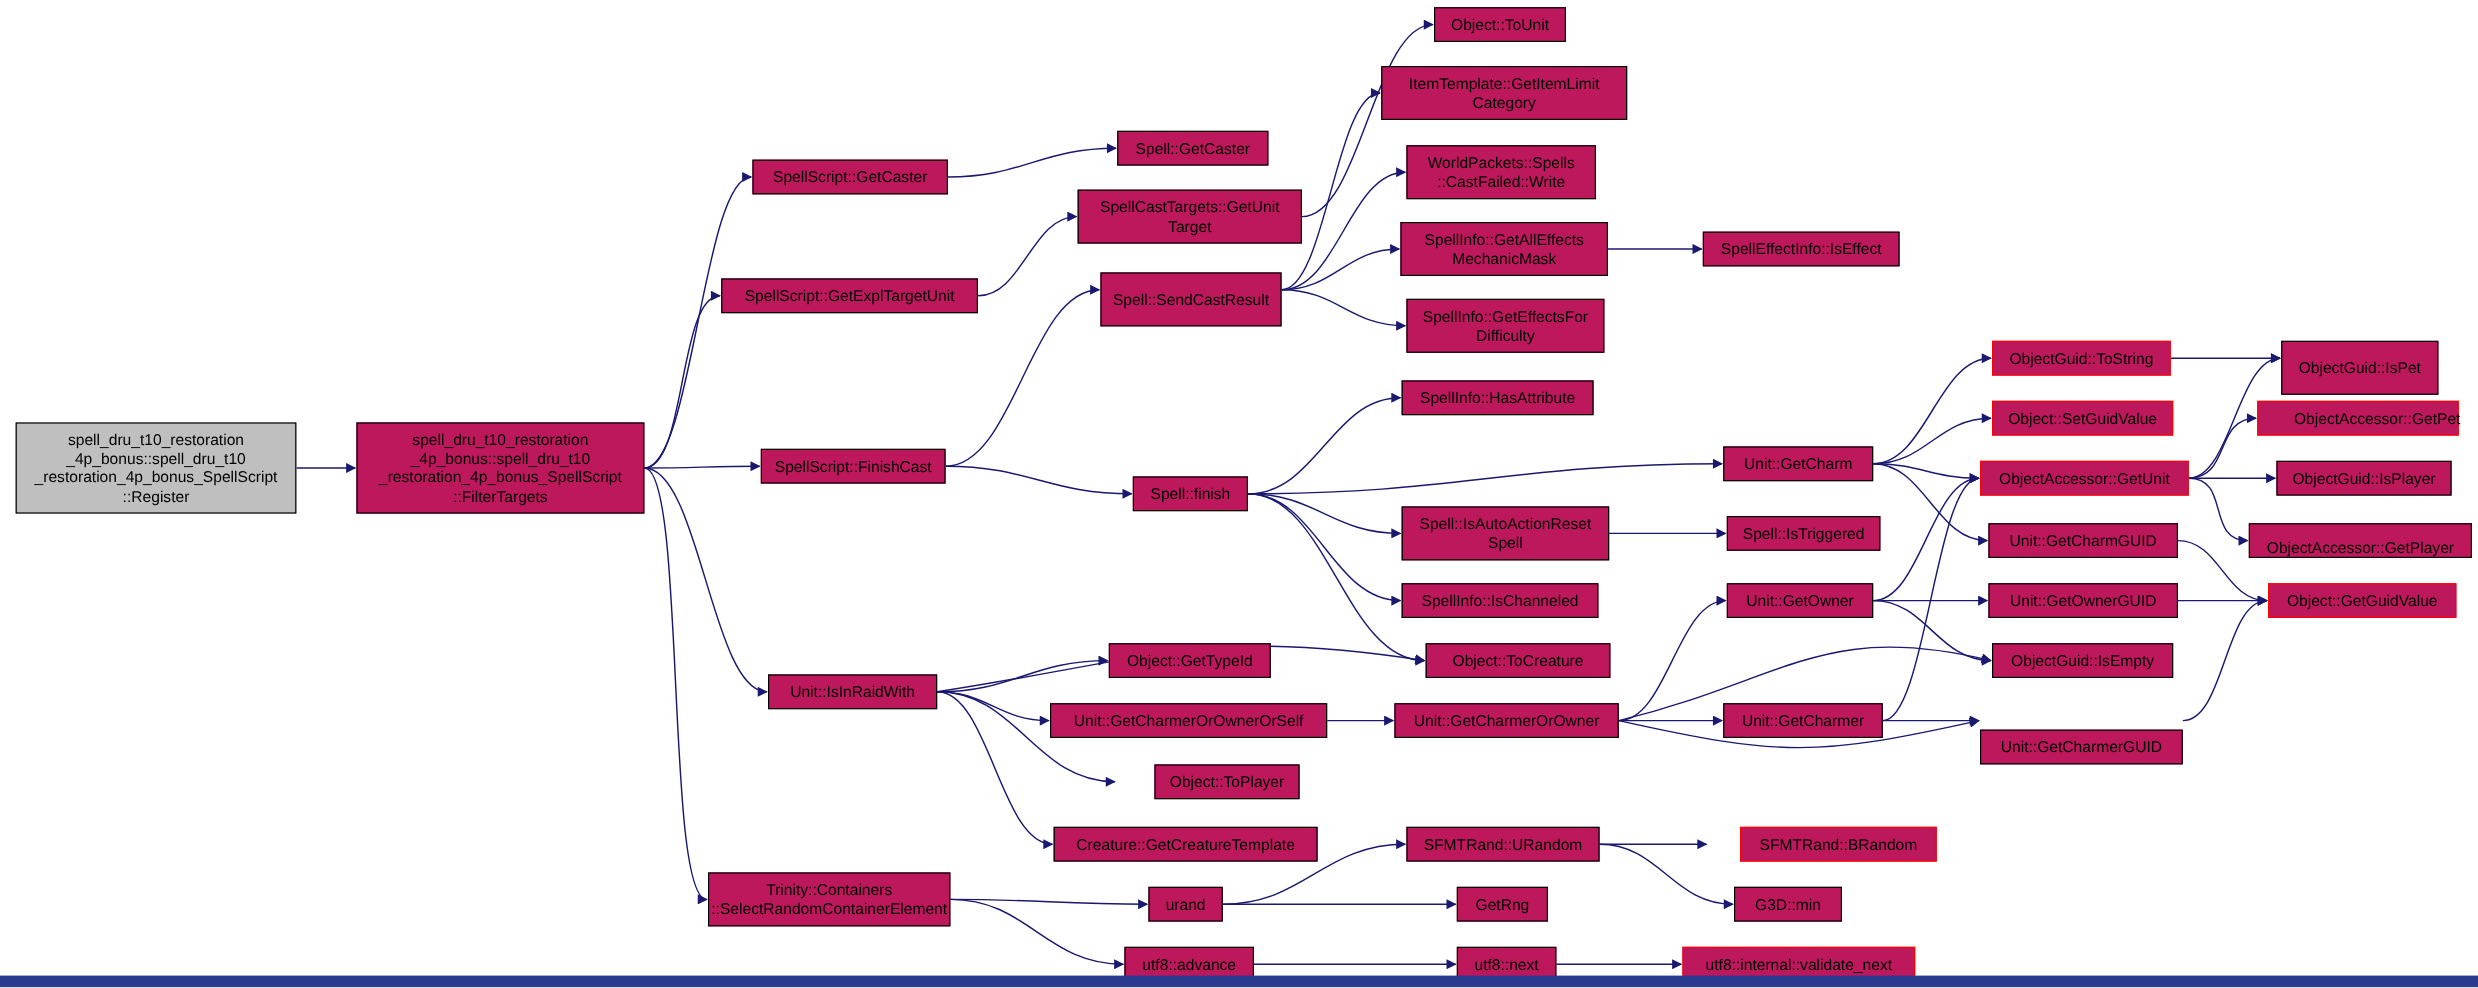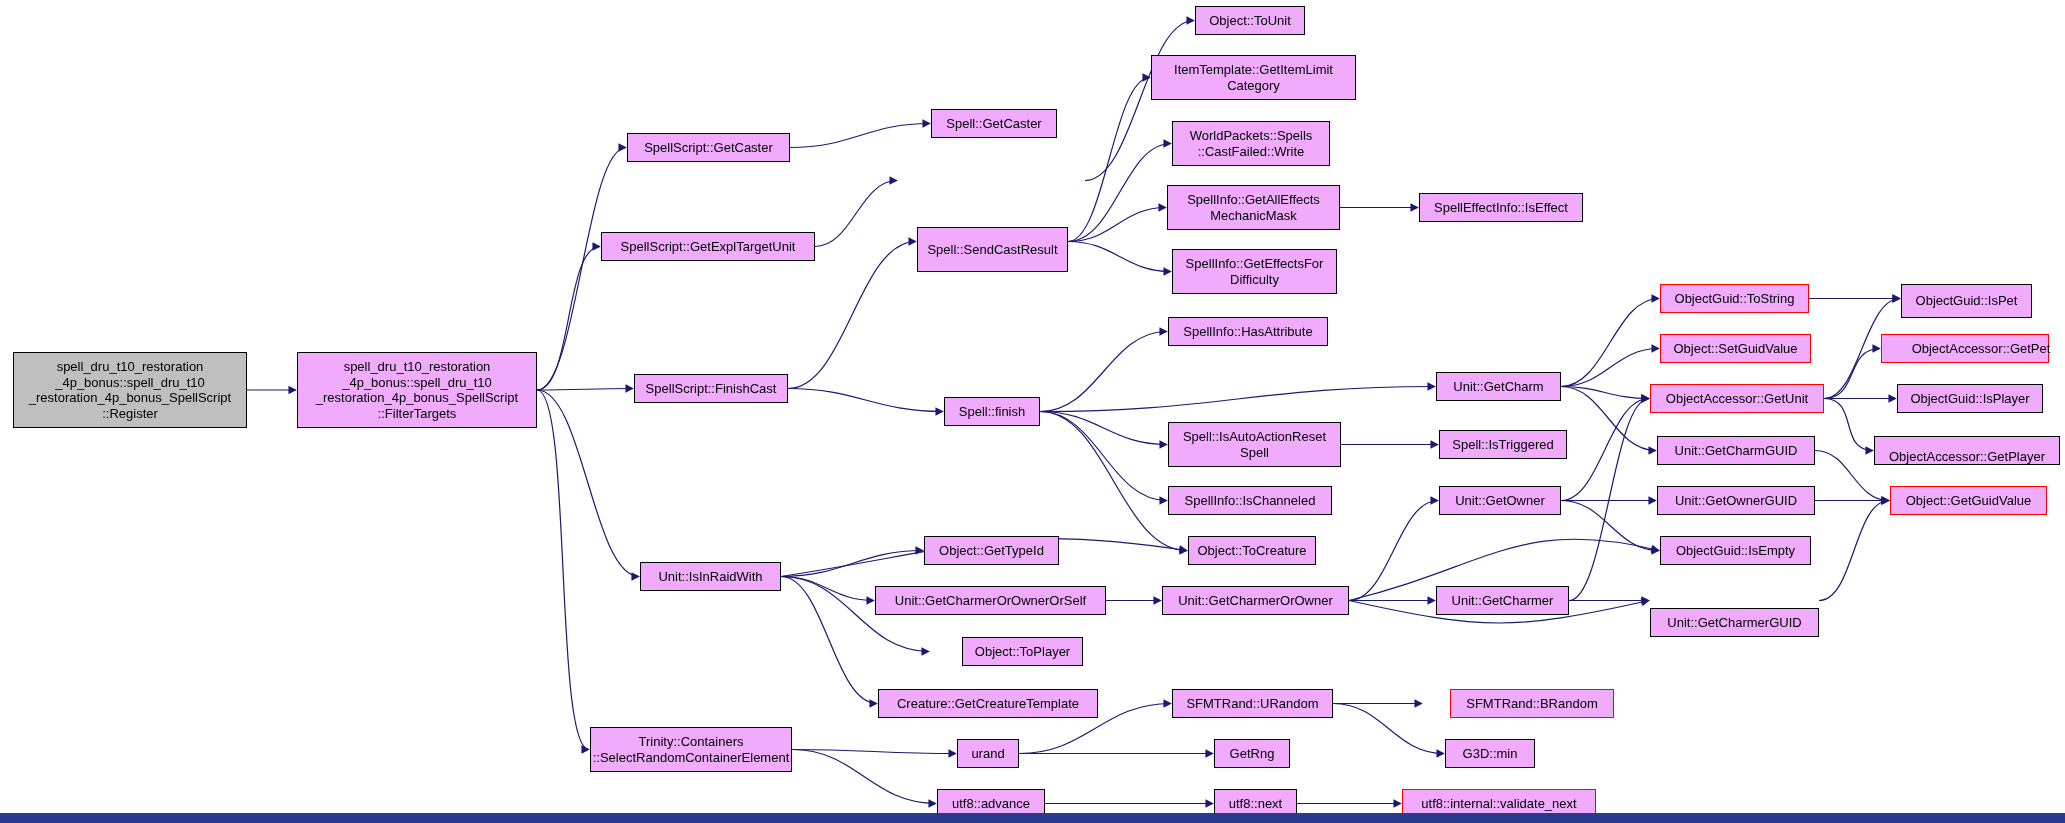--- a/index.html
+++ b/index.html
@@ -12,21 +12,21 @@
     overflow: hidden;
   }
   #edge-layer { position: absolute; left: 0; top: 0; z-index: 1; }
   #node-layer { position: absolute; left: 0; top: 0; width: 100%; height: 100%; z-index: 2; pointer-events: none; }
   .node {
     position: absolute;
     display: flex;
     flex-direction: column;
     justify-content: center;
     align-items: center;
-    background: #f0abfc;
+    background: #be185d;
     border: 1px solid #000000;
     color: #000000;
     font-size: 13px;
     line-height: 15.5px;
     text-align: center;
     cursor: pointer;
     pointer-events: auto;
     white-space: nowrap;
   }
   .node.start { background: #bfbfbf; }
@@ -132,20 +132,24 @@
       <div class="node default" style="left: 640px; top: 562px; width: 141px; height: 29px;">
         <div class="line">Unit::IsInRaidWith</div>
       </div>
       <div class="node default" style="left: 590px; top: 727px; width: 202px; height: 45px;">
         <div class="line">Trinity::Containers</div>
         <div class="line">::SelectRandomContainerElement</div>
       </div>
       <div class="node default" style="left: 931px; top: 109px; width: 126px; height: 29px;">
         <div class="line">Spell::GetCaster</div>
       </div>
+      <div class="node default" style="left: 898px; top: 158px; width: 187px; height: 45px;">
+        <div class="line">SpellCastTargets::GetUnit</div>
+        <div class="line">Target</div>
+      </div>
       <div class="node default" style="left: 917px; top: 227px; width: 151px; height: 45px;">
         <div class="line">Spell::SendCastResult</div>
       </div>
       <div class="node default" style="left: 1195px; top: 6px; width: 110px; height: 29px;">
         <div class="line">Object::ToUnit</div>
       </div>
       <div class="node default" style="left: 1151px; top: 55px; width: 205px; height: 45px;">
         <div class="line">ItemTemplate::GetItemLimit</div>
         <div class="line">Category</div>
       </div>
@@ -173,21 +177,21 @@
       <div class="node default" style="left: 1168px; top: 422px; width: 173px; height: 45px;">
         <div class="line">Spell::IsAutoActionReset</div>
         <div class="line">Spell</div>
       </div>
       <div class="node default" style="left: 1439px; top: 430px; width: 128px; height: 29px;">
         <div class="line">Spell::IsTriggered</div>
       </div>
       <div class="node default" style="left: 1168px; top: 486px; width: 164px; height: 29px;">
         <div class="line">SpellInfo::IsChanneled</div>
       </div>
-      <div class="node default" style="left: 1188px; top: 536px; width: 128px; height: 29px;">
+      <div class="node default" style="left: 1188px; top: 536px; width: 154px; height: 29px;">
         <div class="line">Object::ToCreature</div>
       </div>
       <div class="node default" style="left: 924px; top: 536px; width: 135px; height: 29px;">
         <div class="line">Object::GetTypeId</div>
       </div>
       <div class="node default" style="left: 875px; top: 586px; width: 231px; height: 29px;">
         <div class="line">Unit::GetCharmerOrOwnerOrSelf</div>
       </div>
       <div class="node default" style="left: 1162px; top: 586px; width: 187px; height: 29px;">
         <div class="line">Unit::GetCharmerOrOwner</div>
@@ -245,21 +249,21 @@
       </div>
       <div class="node default" style="left: 1657px; top: 486px; width: 158px; height: 29px;">
         <div class="line">Unit::GetOwnerGUID</div>
       </div>
       <div class="node default" style="left: 1660px; top: 536px; width: 151px; height: 29px;">
         <div class="line">ObjectGuid::IsEmpty</div>
       </div>
       <div class="node default" style="left: 1650px; top: 608px; width: 169px; height: 29px;">
         <div class="line">Unit::GetCharmerGUID</div>
       </div>
-      <div class="node default" style="left: 1901px; top: 284px; width: 131px; height: 34px;">
+      <div class="node default" style="left: 1901px; top: 284px; width: 131px; height: 45px;">
         <div class="line">ObjectGuid::IsPet</div>
       </div>
       <div class="node red" style="left: 1881px; top: 334px; width: 168px; height: 29px; padding-left: 32px;">
         <div class="line">ObjectAccessor::GetPet</div>
       </div>
       <div class="node default" style="left: 1897px; top: 384px; width: 146px; height: 29px;">
         <div class="line">ObjectGuid::IsPlayer</div>
       </div>
       <div class="node default" style="left: 1874px; top: 436px; width: 186px; height: 29px; justify-content: flex-end;">
         <div class="line">ObjectAccessor::GetPlayer</div>

